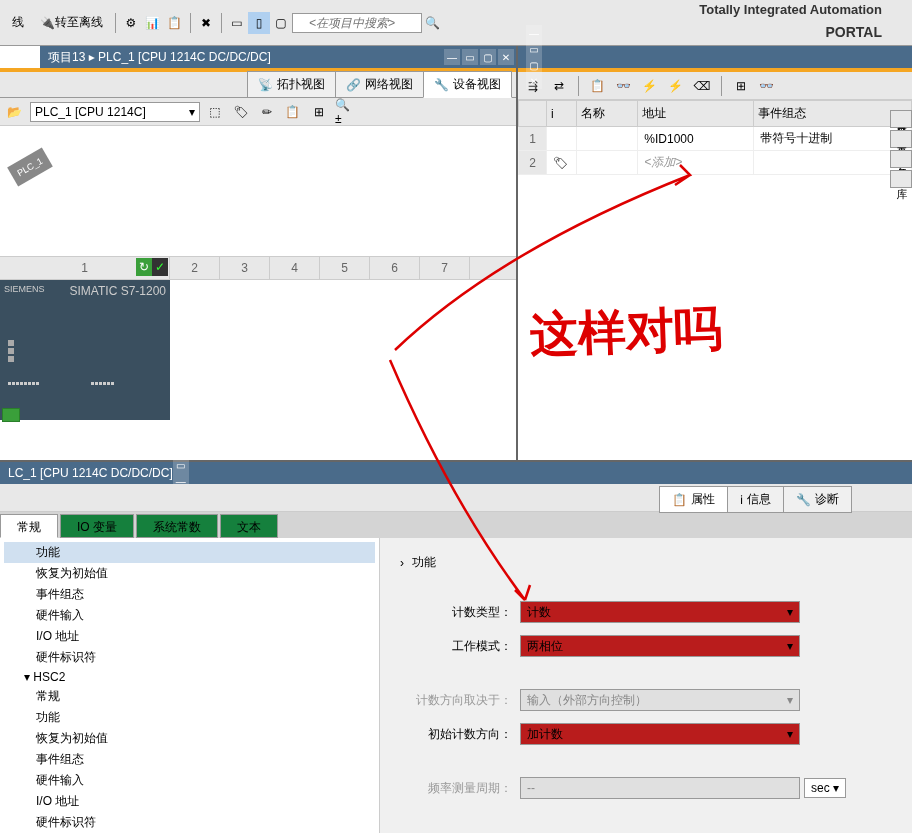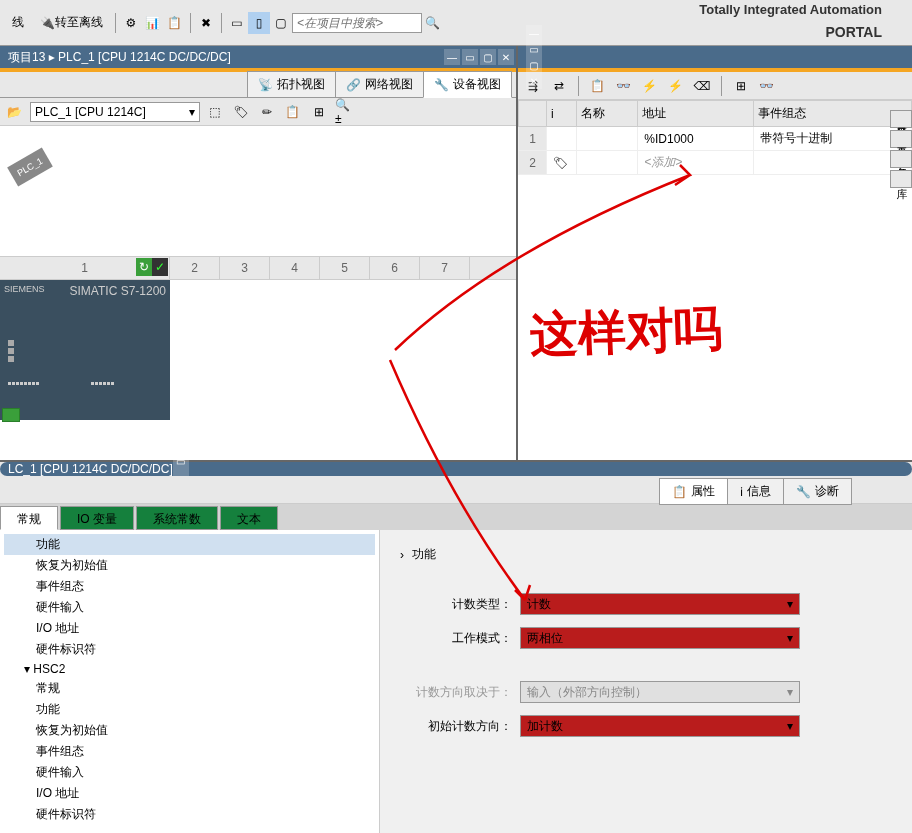--- a/index.html
+++ b/index.html
@@ -3,28 +3,28 @@
 <meta charset="utf-8">
 <style>
 * { margin: 0; padding: 0; box-sizing: border-box; font-family: "Microsoft YaHei", Arial, sans-serif; font-size: 12px; }
 body { width: 912px; height: 833px; background: #d4d4d4; overflow: hidden; position: relative; }
 
 .toolbar-main { height: 46px; background: #e8e8e8; border-bottom: 1px solid #999; display: flex; align-items: center; padding: 0 4px; position: relative; }
 .toolbar-main .brand { position: absolute; right: 30px; top: 24px; font-size: 14px; font-weight: bold; color: #333; }
 .toolbar-main .brand-sub { position: absolute; right: 30px; top: 2px; font-size: 13px; font-weight: bold; color: #333; }
 .tb-btn { display: inline-flex; align-items: center; padding: 2px 6px; margin: 0 2px; cursor: pointer; height: 22px; }
 .tb-sep { width: 1px; height: 20px; background: #999; margin: 0 4px; }
-.search-box { width: 130px; height: 20px; border: 1px solid #999; padding: 0 4px; font-style: italic; }
+.search-box { width: 130px; height: 20px; border: 1px solid #999; padding: 0 16px; font-style: italic; }
 .win-ctrl { position: absolute; top: 0; right: 0; display: flex; }
 .win-ctrl span { width: 18px; height: 18px; display: flex; align-items: center; justify-content: center; cursor: pointer; font-size: 11px; }
 
 .main-area { display: flex; height: 414px; }
 
 .left-pane { width: 516px; display: flex; flex-direction: column; background: #fff; }
-.pane-title { height: 22px; background: #4a6b8a; color: #fff; display: flex; align-items: center; padding: 0 8px; font-size: 12px; position: relative; }
+.pane-title { height: 22px; background: #4a6b8a; color: #fff; display: flex; align-items: center; padding: 0 8px; font-size: 12px; position: relative; margin-left: 40px; }
 .pane-title .pane-ctrls { position: absolute; right: 2px; display: flex; gap: 2px; }
 .pane-ctrls span { width: 16px; height: 16px; display: flex; align-items: center; justify-content: center; cursor: pointer; background: rgba(255,255,255,0.2); font-size: 10px; }
 .orange-bar { height: 4px; background: #f5a623; }
 
 .view-tabs { height: 26px; background: #e8e8e8; border-bottom: 1px solid #999; display: flex; justify-content: flex-end; align-items: center; padding-right: 4px; }
 .view-tab { padding: 4px 10px; border: 1px solid #999; background: #f0f0f0; cursor: pointer; margin-left: -1px; display: flex; align-items: center; gap: 4px; }
 .view-tab.active { background: #fff; border-bottom: 1px solid #fff; }
 
 .dev-toolbar { height: 28px; background: #e8e8e8; border-bottom: 1px solid #ccc; display: flex; align-items: center; padding: 0 4px; gap: 4px; }
 .dev-combo { width: 170px; height: 20px; border: 1px solid #999; background: #fff; padding: 0 4px; display: flex; align-items: center; justify-content: space-between; }
@@ -60,21 +60,21 @@
 .watch-grid table { width: 100%; border-collapse: collapse; }
 .watch-grid th { background: #e8e8e8; border: 1px solid #ccc; padding: 4px; text-align: left; font-weight: normal; }
 .watch-grid td { border: 1px solid #eee; padding: 3px 6px; height: 22px; }
 .watch-grid .row-num { background: #e8e8e8; text-align: center; width: 28px; color: #666; }
 .watch-grid .add-row { color: #999; font-style: italic; }
 
 .side-tabs { position: absolute; right: 0; top: 110px; width: 22px; display: flex; flex-direction: column; gap: 2px; }
 .side-tab { writing-mode: vertical-rl; background: #e8e8e8; border: 1px solid #999; padding: 8px 2px; cursor: pointer; text-align: center; font-size: 11px; }
 
 .bottom-pane { background: #e8e8e8; height: 373px; display: flex; flex-direction: column; border-top: 2px solid #666; }
-.bottom-title { height: 14px; background: #4a6b8a; color: #fff; display: flex; align-items: center; padding: 0 8px; position: relative; border-radius: 10px; }
+.bottom-title { height: 22px; background: #4a6b8a; color: #fff; display: flex; align-items: center; padding: 0 8px; position: relative; }
 .bottom-tabs-r { position: absolute; right: 60px; top: 24px; display: flex; }
 .bottom-tabs-r .btab { padding: 4px 12px; border: 1px solid #999; background: #f0f0f0; cursor: pointer; margin-left: -1px; display: flex; align-items: center; gap: 4px; }
 .bottom-tabs-r .btab.active { background: #fff; }
 
 .prop-tabs { height: 26px; display: flex; background: #d4d4d4; padding-top: 2px; }
 .prop-tab { padding: 4px 16px; border: 1px solid #999; background: #15803d; cursor: pointer; margin-right: 2px; }
 .prop-tab.active { background: #fff; border-bottom: 1px solid #fff; }
 
 .prop-body { flex: 1; display: flex; background: #fff; overflow: hidden; }
 .tree { width: 380px; background: #fff; overflow-y: auto; border-right: 1px solid #ccc; padding: 4px; }
@@ -358,20 +358,27 @@
           </div>
       </div>
       <div class="form-row">
         <label>初始计数方向：</label>
         <div class="form-input">
             <span>加计数</span>
             <span>▾</span>
           </div>
       </div>
       <div style="height:20px"></div>
+      <div class="form-row disabled-row">
+        <label>频率测量周期：</label>
+        <div class="form-input disabled">
+            <span>--</span>
+          </div>
+        <div class="unit"><span>sec</span> ▾</div>
+      </div>
     </div>
   </div>
 </div>
 
 <svg class="overlay">
   <path d="M 395 350 Q 500 250 690 175 L 680 165 M 690 175 L 675 185" stroke="#d00" stroke-width="2.5" fill="none"></path>
   <path d="M 390 360 Q 450 500 525 600 L 515 590 M 525 600 L 530 585" stroke="#d00" stroke-width="2.5" fill="none"></path>
 </svg>
 <div class="hand-text annotation">这样对吗</div>
 

